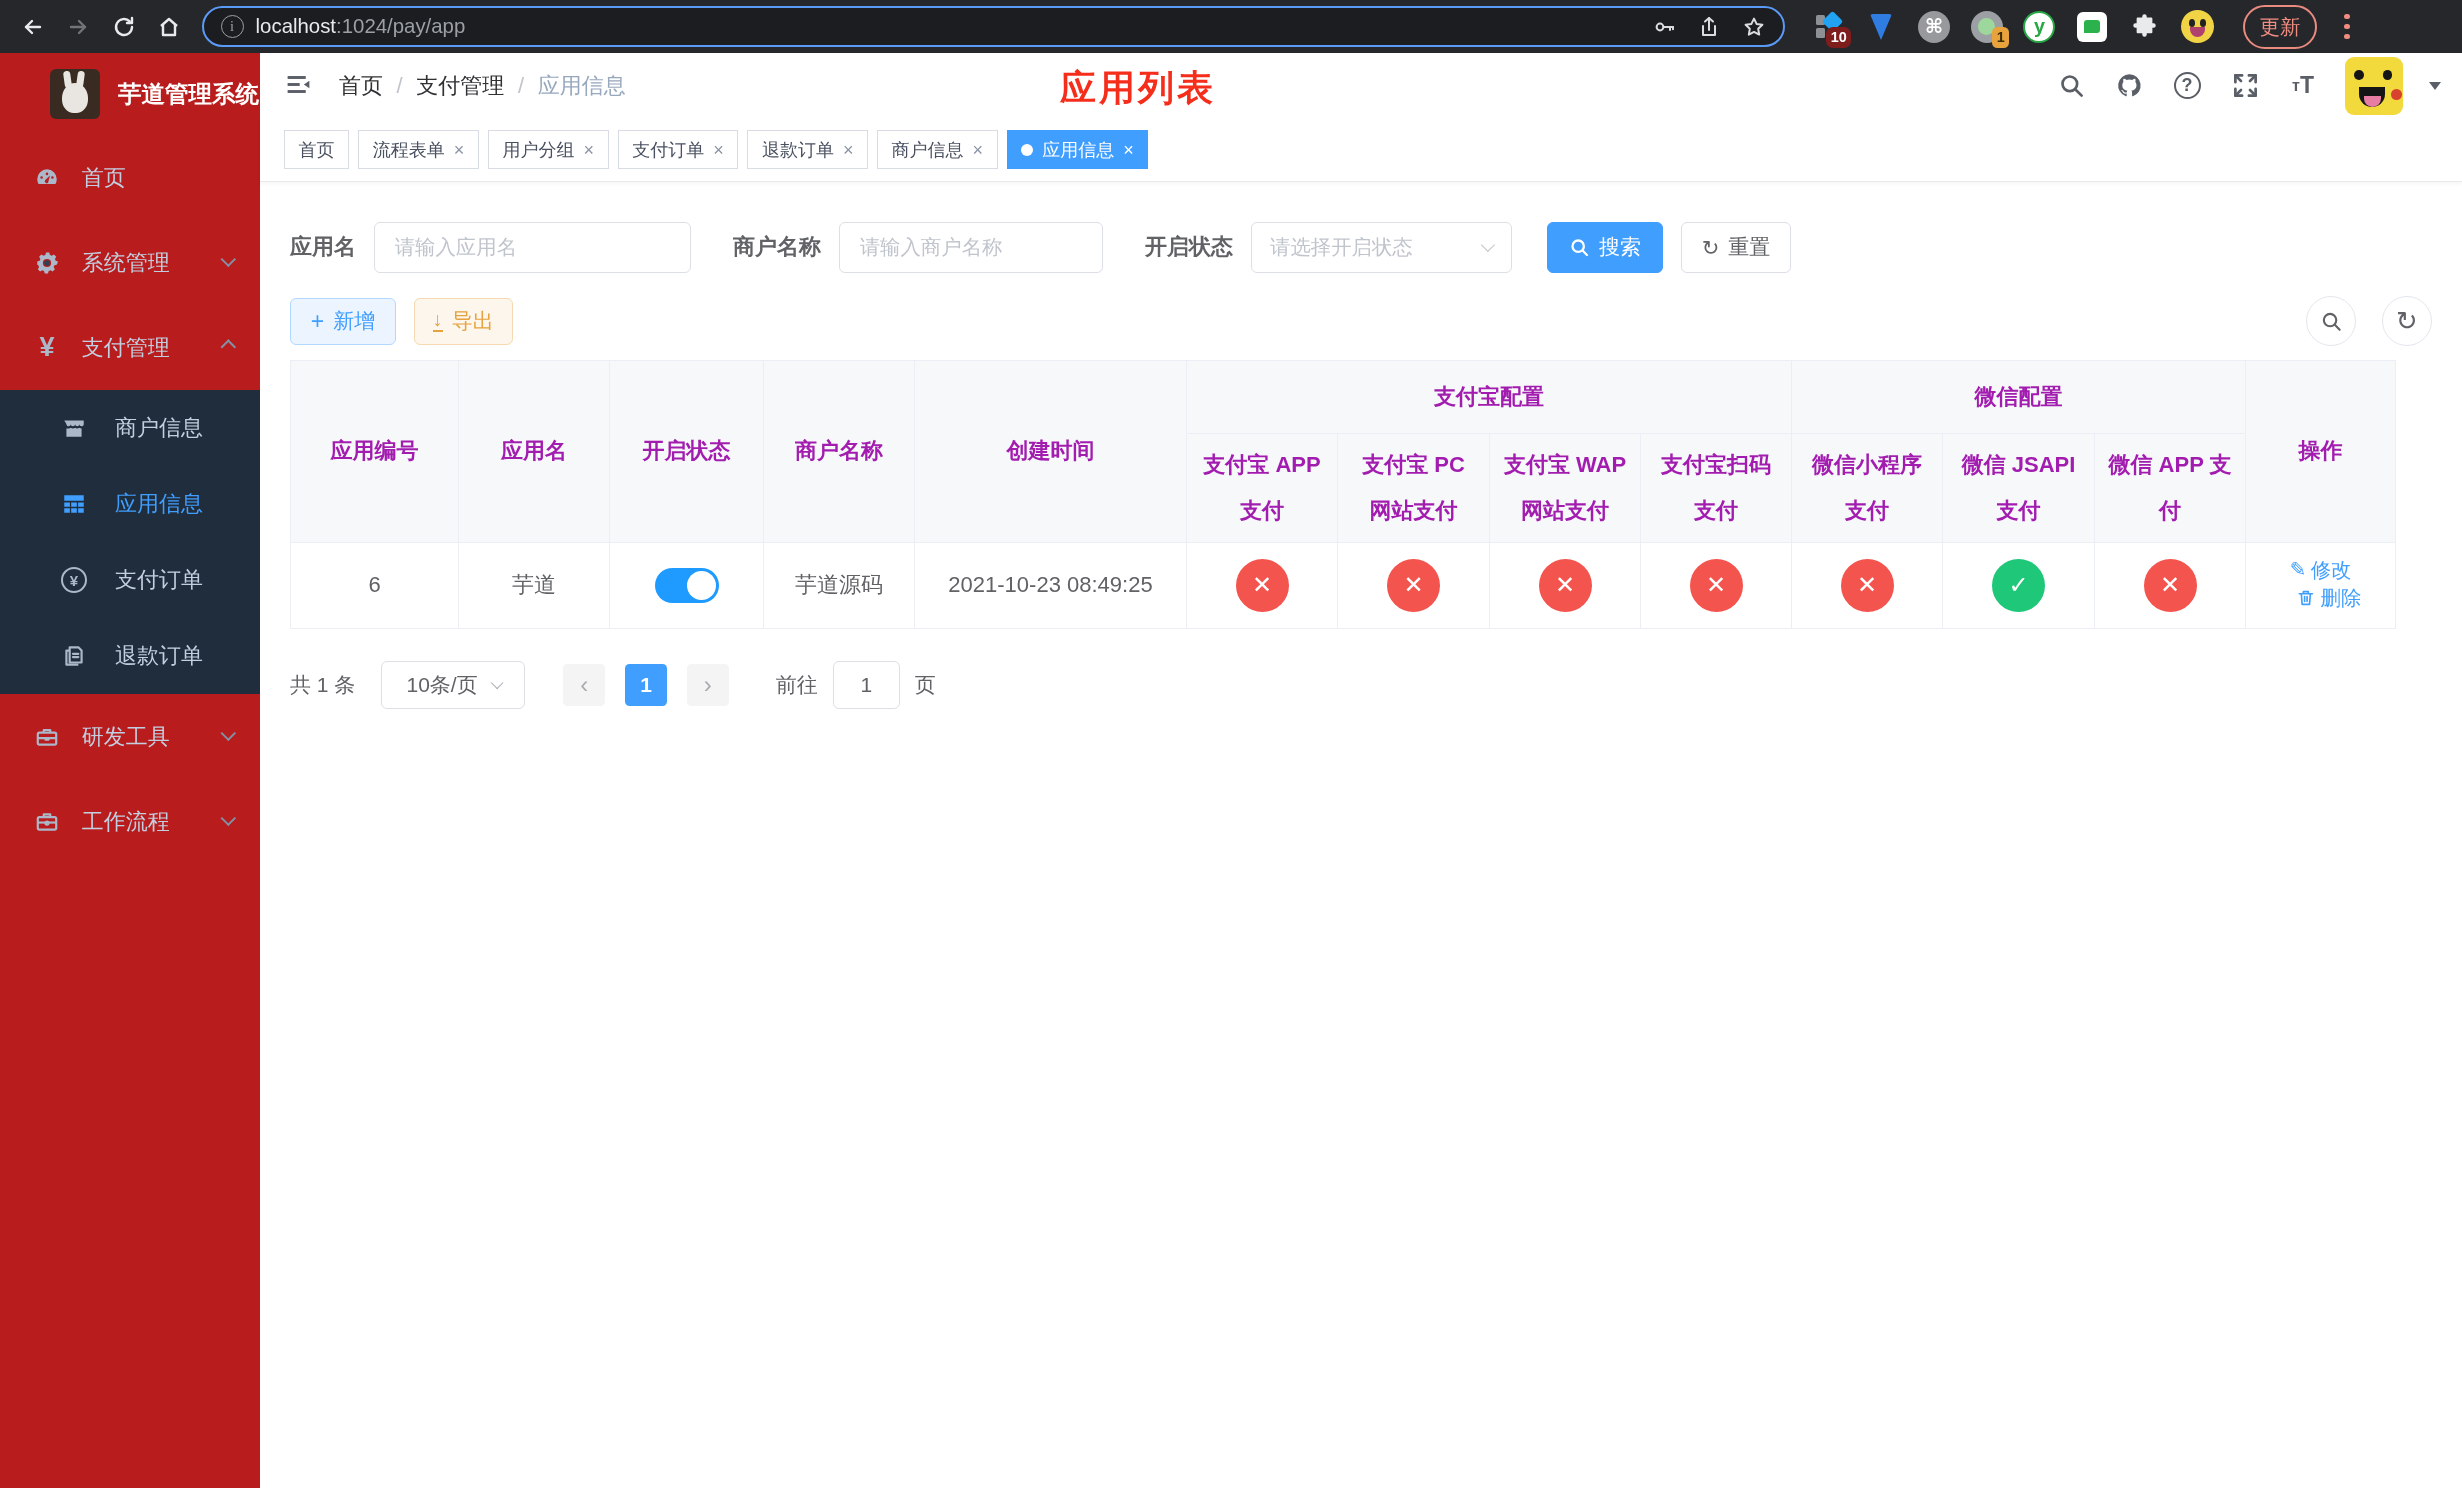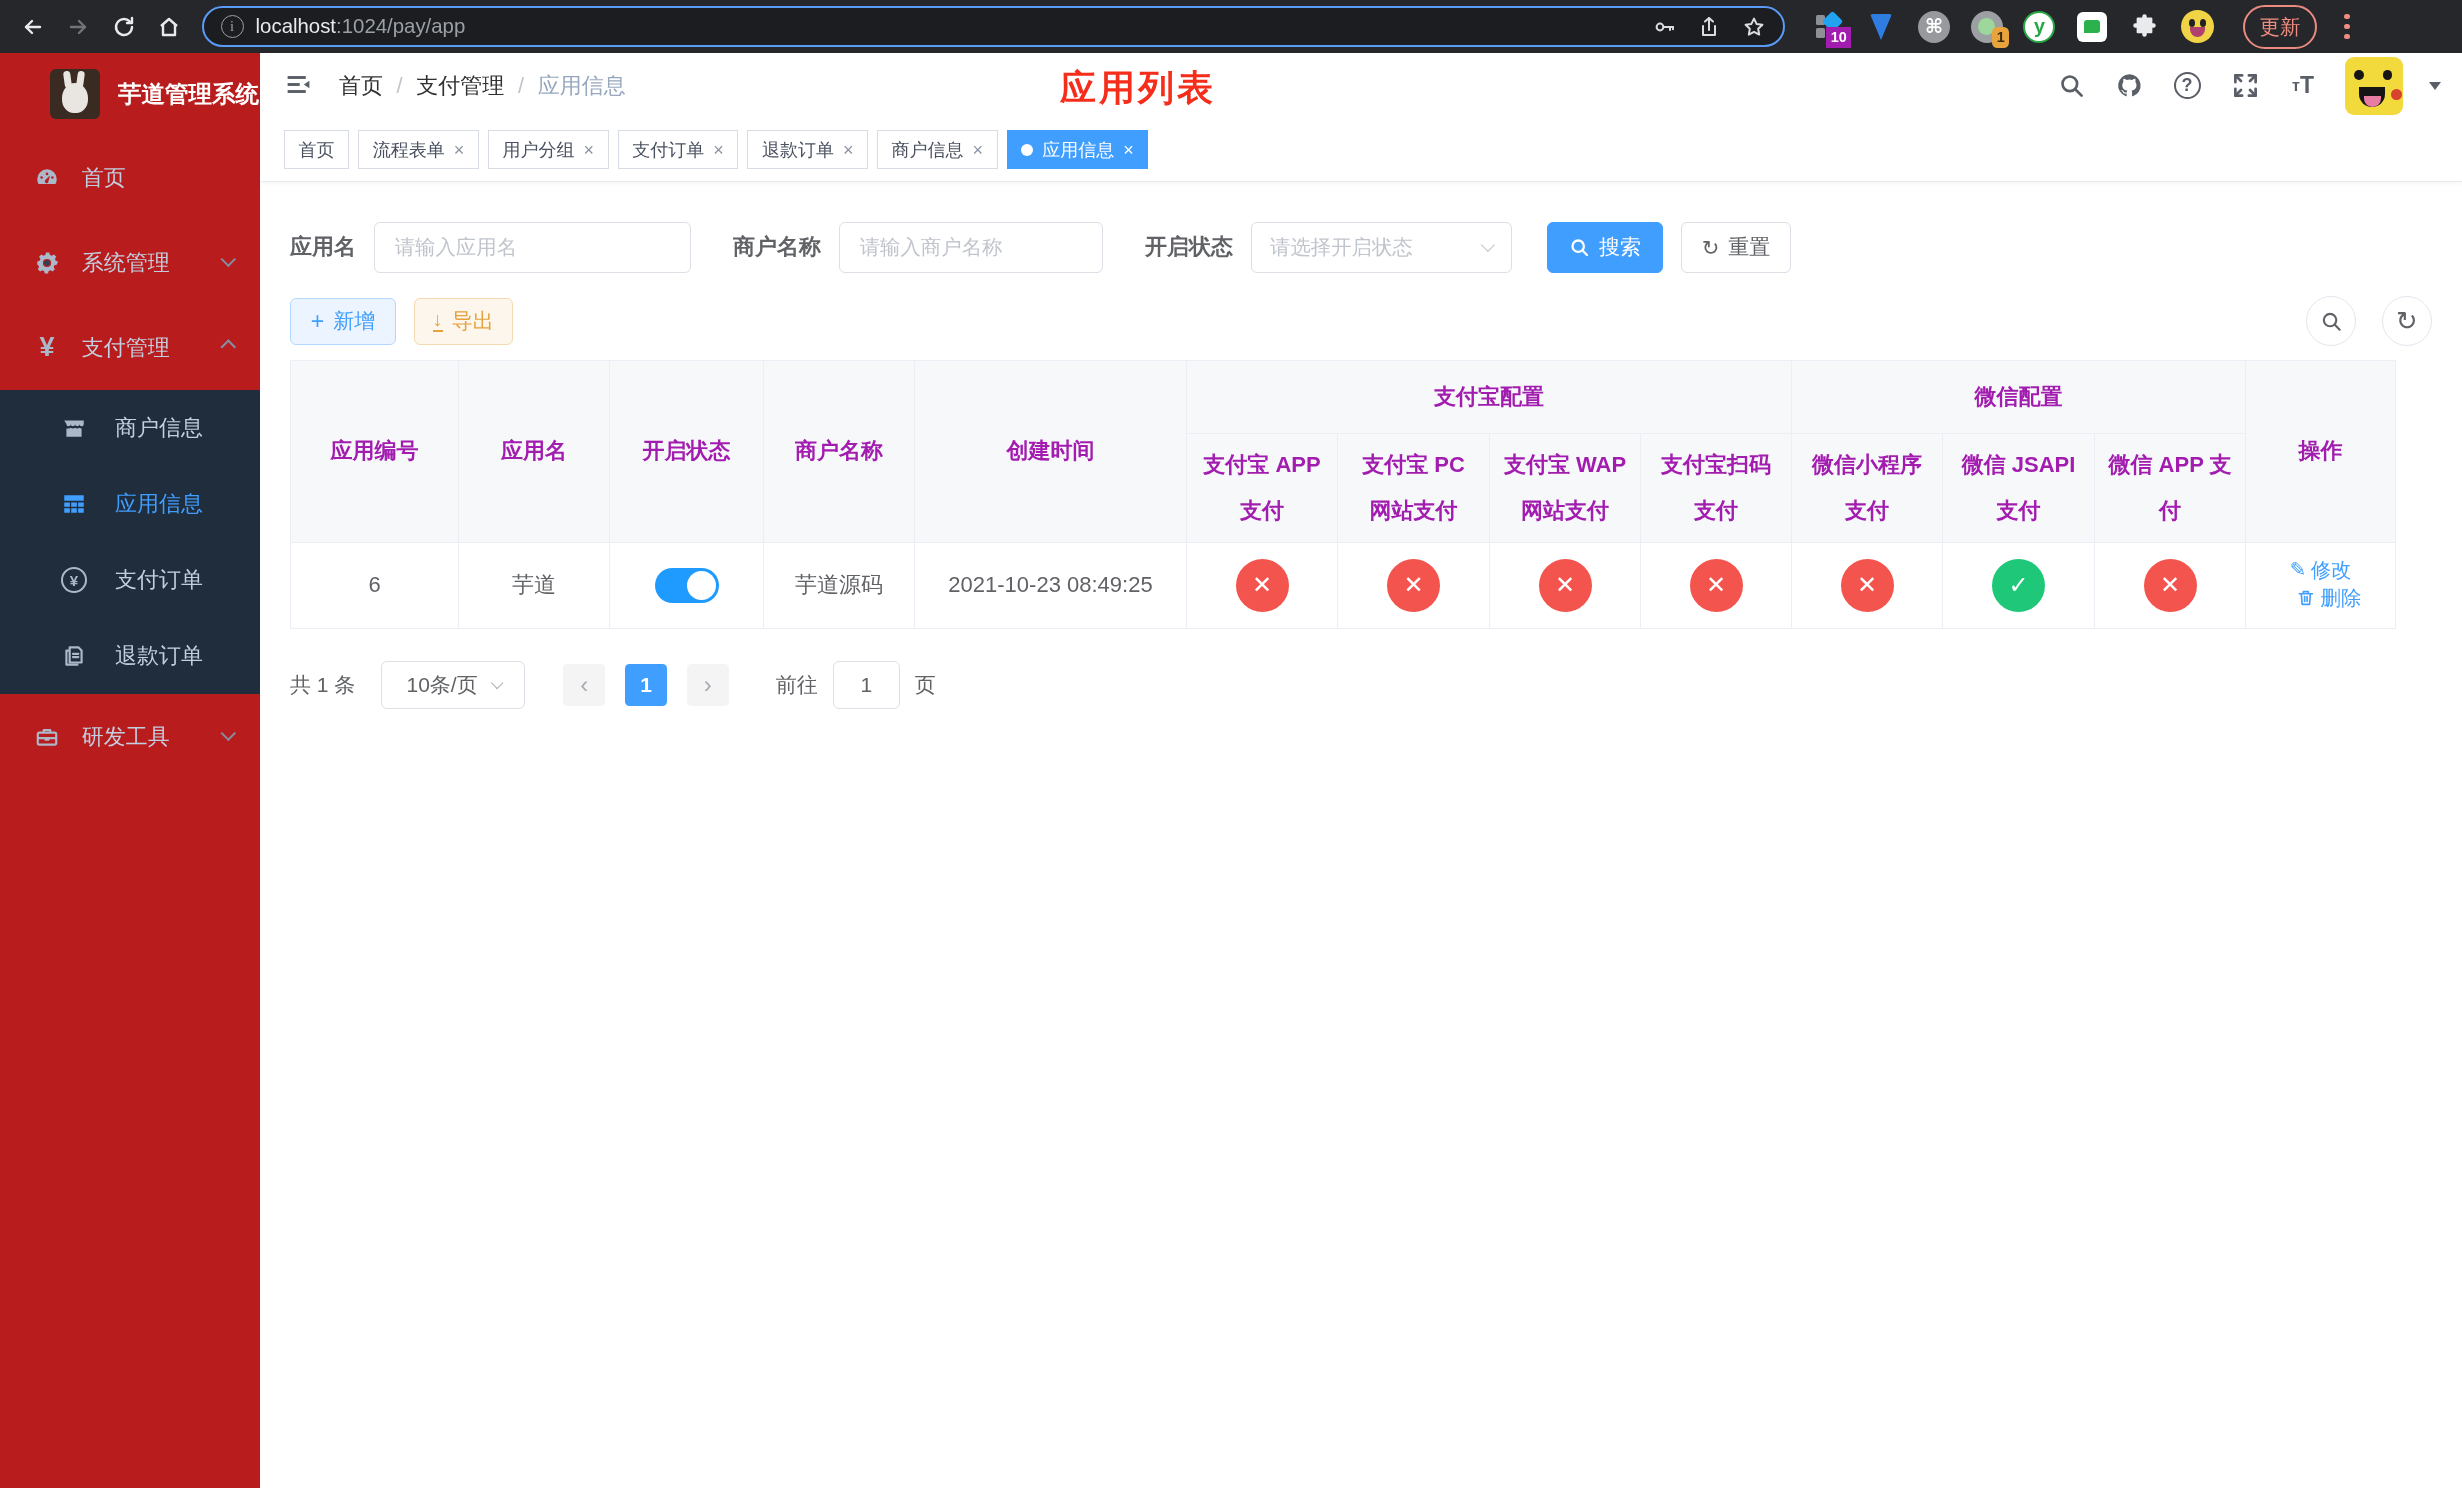--- a/index.html
+++ b/index.html
@@ -11,21 +11,21 @@
   .nav-btn.dim { color:#717478; }
   .nav-btn svg { width:24px; height:24px; }
   .url-bar { width:1583px; height:41px; background:#1c1d20; border:2.3px solid #5b9bf8; border-radius:21px; display:flex; align-items:center; padding:0 16.7px; gap:12px; margin-left:4.5px; }
   .url-bar .info-icon { width:23px; height:23px; border:1.5px solid #9aa0a6; border-radius:50%; color:#9aa0a6; font-size:14.4px; display:flex; align-items:center; justify-content:center; font-family:"Liberation Serif",serif; flex-shrink:0; }
   .url-text { font-size:20.4px; color:#e8eaed; white-space:nowrap; }
   .url-text .muted { color:#9aa0a6; }
   .url-right { margin-left:auto; display:flex; align-items:center; gap:21px; color:#dadce0; }
   .url-right svg { width:24px; height:24px; }
   .ext-row { display:flex; align-items:center; gap:19.7px; margin-left:16.7px; }
   .ext { position:relative; width:33px; height:33px; display:flex; align-items:center; justify-content:center; cursor:pointer; }
-  .badge { position:absolute; bottom:-4.5px; right:-6px; background:#a21caf; color:#fff; font-size:14.4px; line-height:1; padding:3px 4.5px; border-radius:0; font-weight:700; }
+  .badge { position:absolute; bottom:-4.5px; right:-6px; background:#7f1d1d; color:#fff; font-size:14.4px; line-height:1; padding:3px 4.5px; border-radius:7px; font-weight:700; }
   .badge.orange { background:#e8a33d; color:#3c2b00; border-radius:5.3px; }
   .ext-collection { width:26px; height:26px; position:relative; }
   .ext-collection i { position:absolute; background:#8d9095; width:9.8px; height:9.8px; border-radius:1.5px; }
   .ext-collection i:nth-child(1){left:0;top:1.5px;} .ext-collection i:nth-child(2){left:0;top:14.4px;}
   .ext-collection .diamond { position:absolute; right:1.5px; top:0; width:15px; height:15px; background:#21a3f1; transform:rotate(45deg); border-radius:2.3px; }
   .ext-gem { width:0; height:0; border-left:11.4px solid transparent; border-right:11.4px solid transparent; border-top:26px solid #2f7de1; border-radius:3px; }
   .ext-circle { width:32px; height:32px; border-radius:50%; display:flex; align-items:center; justify-content:center; font-size:19.7px; font-weight:700; }
   .ext-cmd { background:#97999d; color:#fff; }
   .ext-dot { background:#9ca0a4; } .ext-dot b { width:16.7px; height:16.7px; border-radius:50%; background:#9ed79b; }
   .ext-y { background:#fff; color:#27a745; border:2.3px solid #27a745; }
@@ -324,20 +324,32 @@
 
     <div class="menu-item">
       <span class="m-icon">
         <svg viewBox="0 0 24 24" fill="none" stroke="currentColor" stroke-width="2" stroke-linejoin="round">
             <rect x="3.5" y="8" width="17" height="11" rx="1.5"></rect>
             <path d="M9 8V5.5h6V8"></path>
             <path d="M3.5 13h17M10.5 12v2.4h3V12"></path>
           </svg>
       </span>
       <span>研发工具</span>
+      <span class="chev down"></span>
+    </div>
+    <div class="menu-item">
+      <span class="m-icon">
+        <svg viewBox="0 0 24 24" fill="none" stroke="currentColor" stroke-width="2" stroke-linejoin="round">
+            <rect x="3.5" y="7.5" width="17" height="11.5" rx="1.5"></rect>
+            <path d="M9 7.5V5h6v2.5"></path>
+            <path d="M3.5 12.5h17"></path>
+            <circle cx="12" cy="13" r="1.4"></circle>
+          </svg>
+      </span>
+      <span>工作流程</span>
       <span class="chev down"></span>
     </div>
   </aside>
 
   <div class="main">
     <div class="overlay-title">应用列表</div>
 
     <div class="navbar">
       <span class="hamburger">
         <svg viewBox="0 0 24 24" fill="currentColor">

